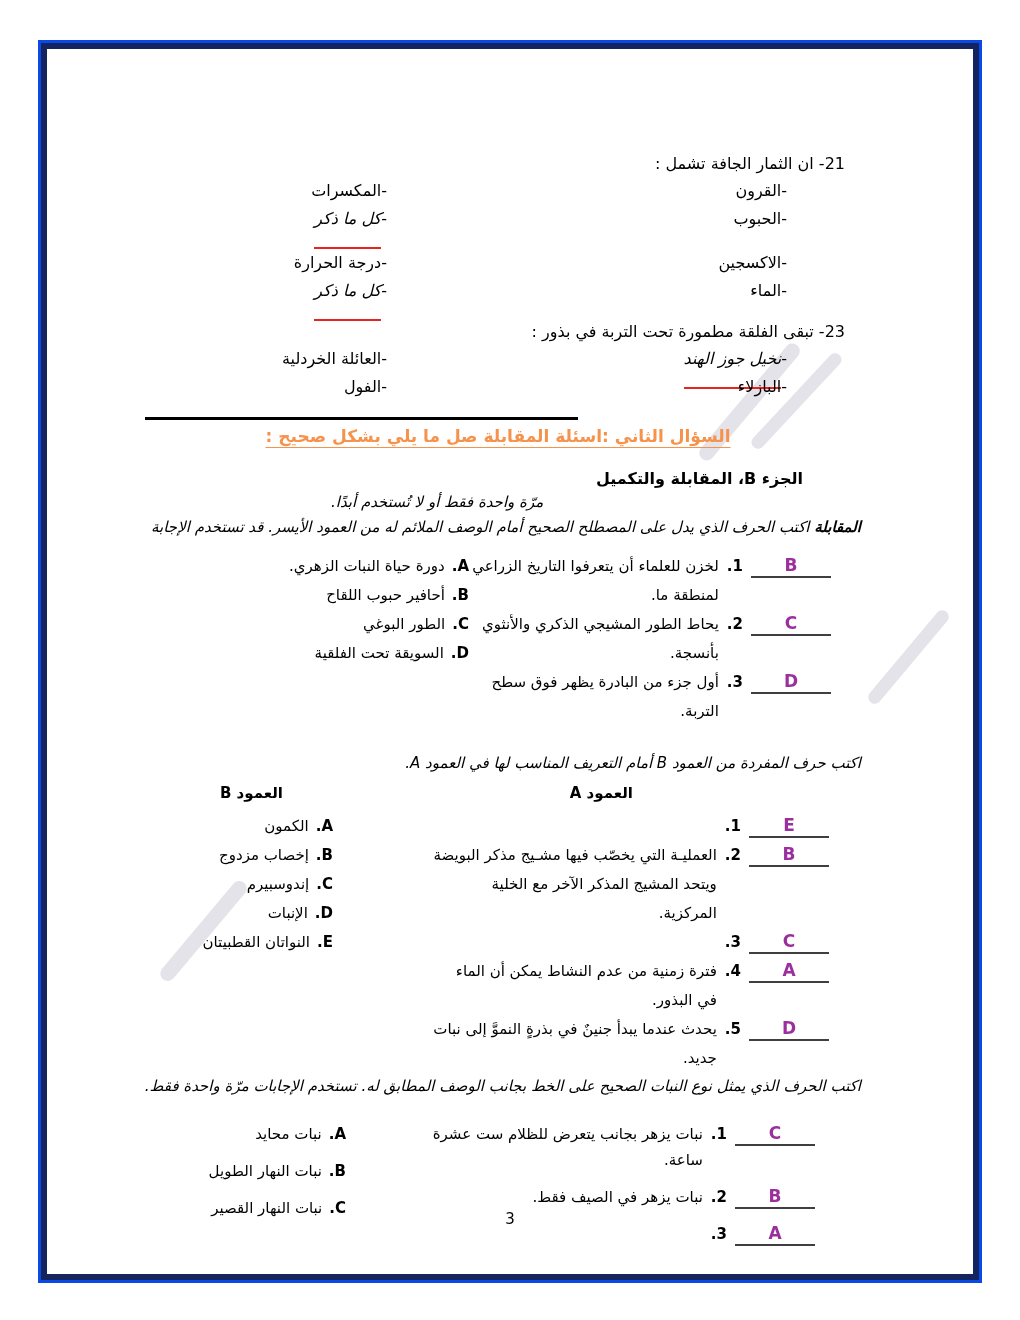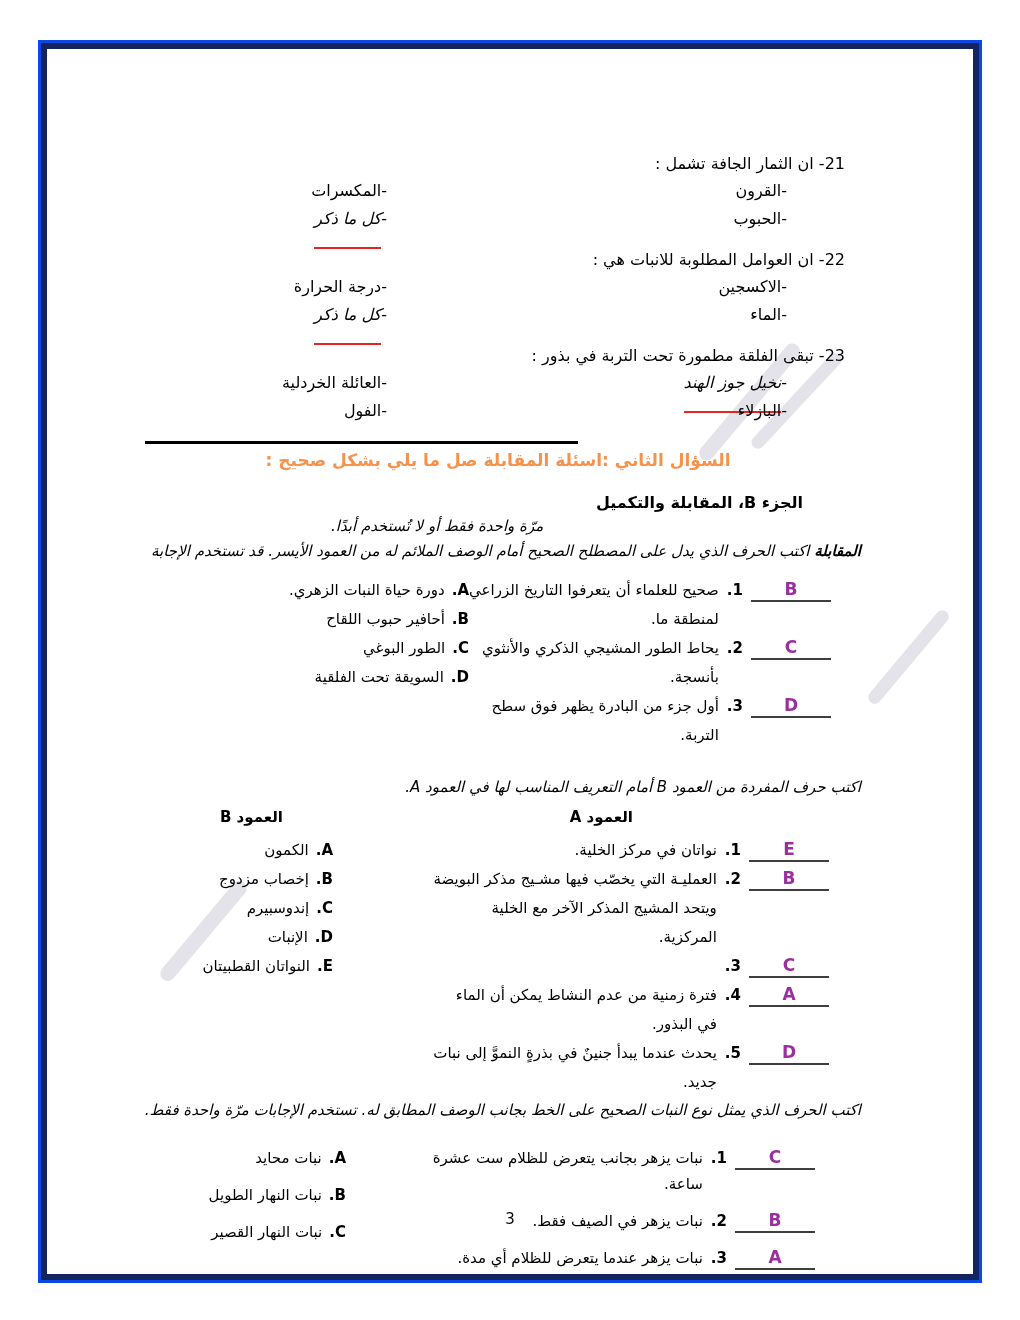--- a/index.html
+++ b/index.html
@@ -22,21 +22,21 @@
   .qblock + .qblock{margin-top:16px;}
   .q{font-size:16px;line-height:21px;margin-bottom:3px;}
   .row{display:flex;line-height:28px;font-size:16px;}
   .cell-r{width:458px;padding-right:58px;box-sizing:border-box;}
   .cell-l{flex:1;}
   .opt span{display:inline;}
   .u-red{border-bottom:2.5px solid #e8241e;padding-bottom:19px;font-style:italic;}
   
   .divider{height:3px;background:#000;width:433px;margin:12px 283px 0 0;}
   .sec-title{margin-top:4px;text-align:center;color:#f7924b;font-weight:bold;font-size:17px;
-             line-height:24px;text-underline-offset:5px;}
+             line-height:24px;text-decoration:underline;text-underline-offset:5px;}
   
   .part-heading{font-weight:bold;font-size:16px;line-height:22px;margin:20px 58px 0 0;}
   .instr{font-style:italic;font-size:15px;line-height:26px;}
   .instr .lead{font-weight:bold;}
   .instr2{font-style:italic;font-size:15px;line-height:24px;margin-left:196px;text-align:left;}
   .match{display:flex;margin-top:12px;align-items:flex-start;}
   .mi{box-sizing:border-box;}
   .mo{flex:1;}
   .m-item{display:flex;gap:8px;align-items:baseline;line-height:29px;font-size:15px;}
   .m-num{font-weight:bold;white-space:nowrap;}
@@ -82,21 +82,20 @@
         <div class="cell-r opt"><span>-</span><span>القرون</span></div>
         <div class="cell-l opt"><span>-</span><span>المكسرات</span></div>
       </div>
       <div class="row">
         <div class="cell-r opt"><span>-</span><span>الحبوب</span></div>
         <div class="cell-l opt"><span>-</span><span class="u-red">كل ما ذكر</span></div>
       </div>
     </div>
 
     <div class="qblock">
-      <div class="q">22- ان العوامل المطلوبة للانبات هي :</div>
       <div class="row">
         <div class="cell-r opt"><span>-</span><span>الاكسجين</span></div>
         <div class="cell-l opt"><span>-</span><span>درجة الحرارة</span></div>
       </div>
       <div class="row">
         <div class="cell-r opt"><span>-</span><span>الماء</span></div>
         <div class="cell-l opt"><span>-</span><span class="u-red">كل ما ذكر</span></div>
       </div>
     </div>
 
@@ -117,21 +116,21 @@
 
     <div class="part-heading">الجزء B، المقابلة والتكميل</div>
     <div class="instr instr2">مرّة واحدة فقط أو لا تُستخدم أبدًا.</div>
     <div class="instr"><span class="lead">المقابلة</span> <span>اكتب الحرف الذي يدل على المصطلح الصحيح أمام الوصف الملائم له من العمود الأيسر. قد تستخدم الإجابة</span></div>
 
     <div class="match p1">
       <div class="mi">
         <div class="m-item">
           <span class="ans-line"><span class="ans">B</span></span>
           <span class="m-num">1.</span>
-          <span class="m-text">صحيح للعلماء أن يتعرفوا التاريخ الزراعي لمنطقة ما.</span>
+          <span class="m-text">لخزن للعلماء أن يتعرفوا التاريخ الزراعي لمنطقة ما.</span>
         </div>
         <div class="m-item">
           <span class="ans-line"><span class="ans">C</span></span>
           <span class="m-num">2.</span>
           <span class="m-text">يحاط الطور المشيجي الذكري والأنثوي بأنسجة.</span>
         </div>
         <div class="m-item">
           <span class="ans-line"><span class="ans">D</span></span>
           <span class="m-num">3.</span>
           <span class="m-text">أول جزء من البادرة يظهر فوق سطح التربة.</span>
@@ -160,21 +159,20 @@
     <div class="instr sp2">اكتب حرف المفردة من العمود B أمام التعريف المناسب لها في العمود A.</div>
     <div class="p2-head">
       <div class="ch-a">العمود A</div>
       <div class="ch-b">العمود B</div>
     </div>
     <div class="match p2">
       <div class="mi">
         <div class="m-item">
           <span class="ans-line"><span class="ans">E</span></span>
           <span class="m-num">1.</span>
-          <span class="m-text">نواتان في مركز الخلية.</span>
         </div>
         <div class="m-item">
           <span class="ans-line"><span class="ans">B</span></span>
           <span class="m-num">2.</span>
           <span class="m-text">العمليـة التي يخصّب فيها مشـيج مذكر البويضة ويتحد المشيج المذكر الآخر مع الخلية المركزية.</span>
         </div>
         <div class="m-item">
           <span class="ans-line"><span class="ans">C</span></span>
           <span class="m-num">3.</span>
         </div>
@@ -222,21 +220,20 @@
           <span class="m-text">نبات يزهر بجانب يتعرض للظلام ست عشرة ساعة.</span>
         </div>
         <div class="m-item">
           <span class="ans-line"><span class="ans">B</span></span>
           <span class="m-num">2.</span>
           <span class="m-text">نبات يزهر في الصيف فقط.</span>
         </div>
         <div class="m-item">
           <span class="ans-line"><span class="ans">A</span></span>
           <span class="m-num">3.</span>
-          <span class="m-text">نبات يزهر عندما يتعرض للظلام أي مدة.</span>
         </div>
       </div>
       <div class="mo">
         <div class="m-opt">
                 <span class="opt-letter">A.</span>
                 <span>نبات محايد</span>
               </div>
         <div class="m-opt">
                 <span class="opt-letter">B.</span>
                 <span>نبات النهار الطويل</span>

